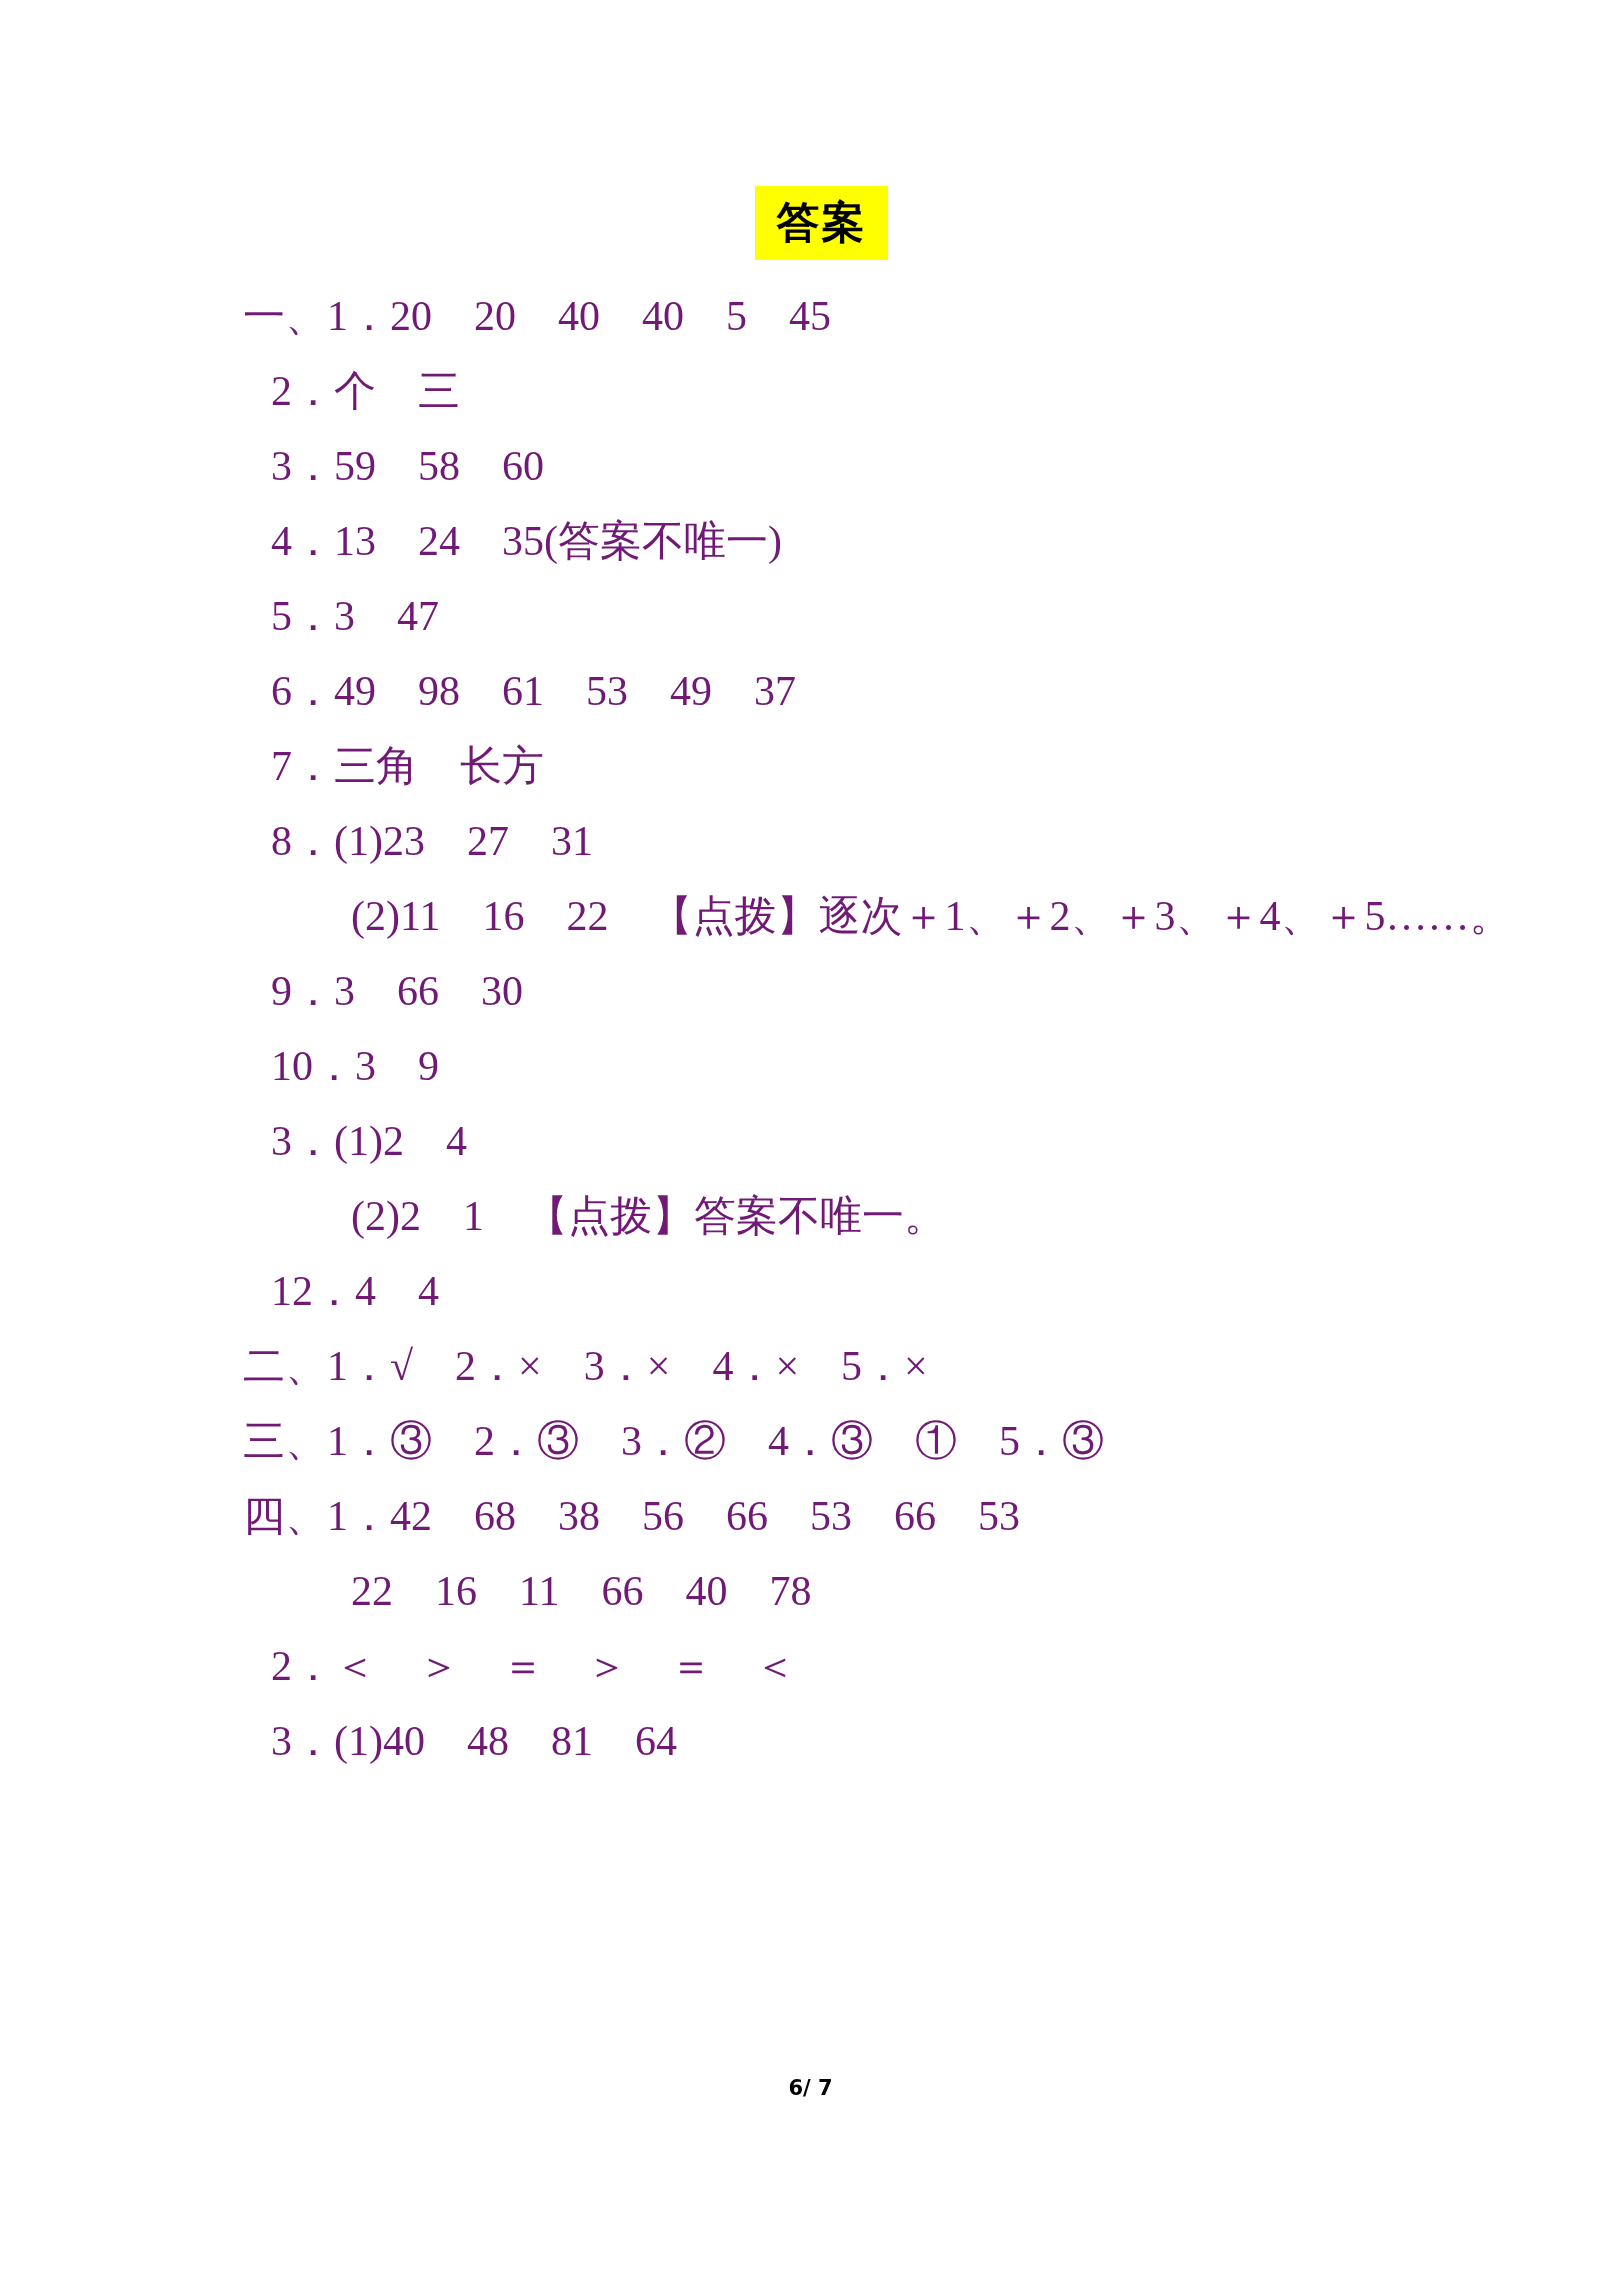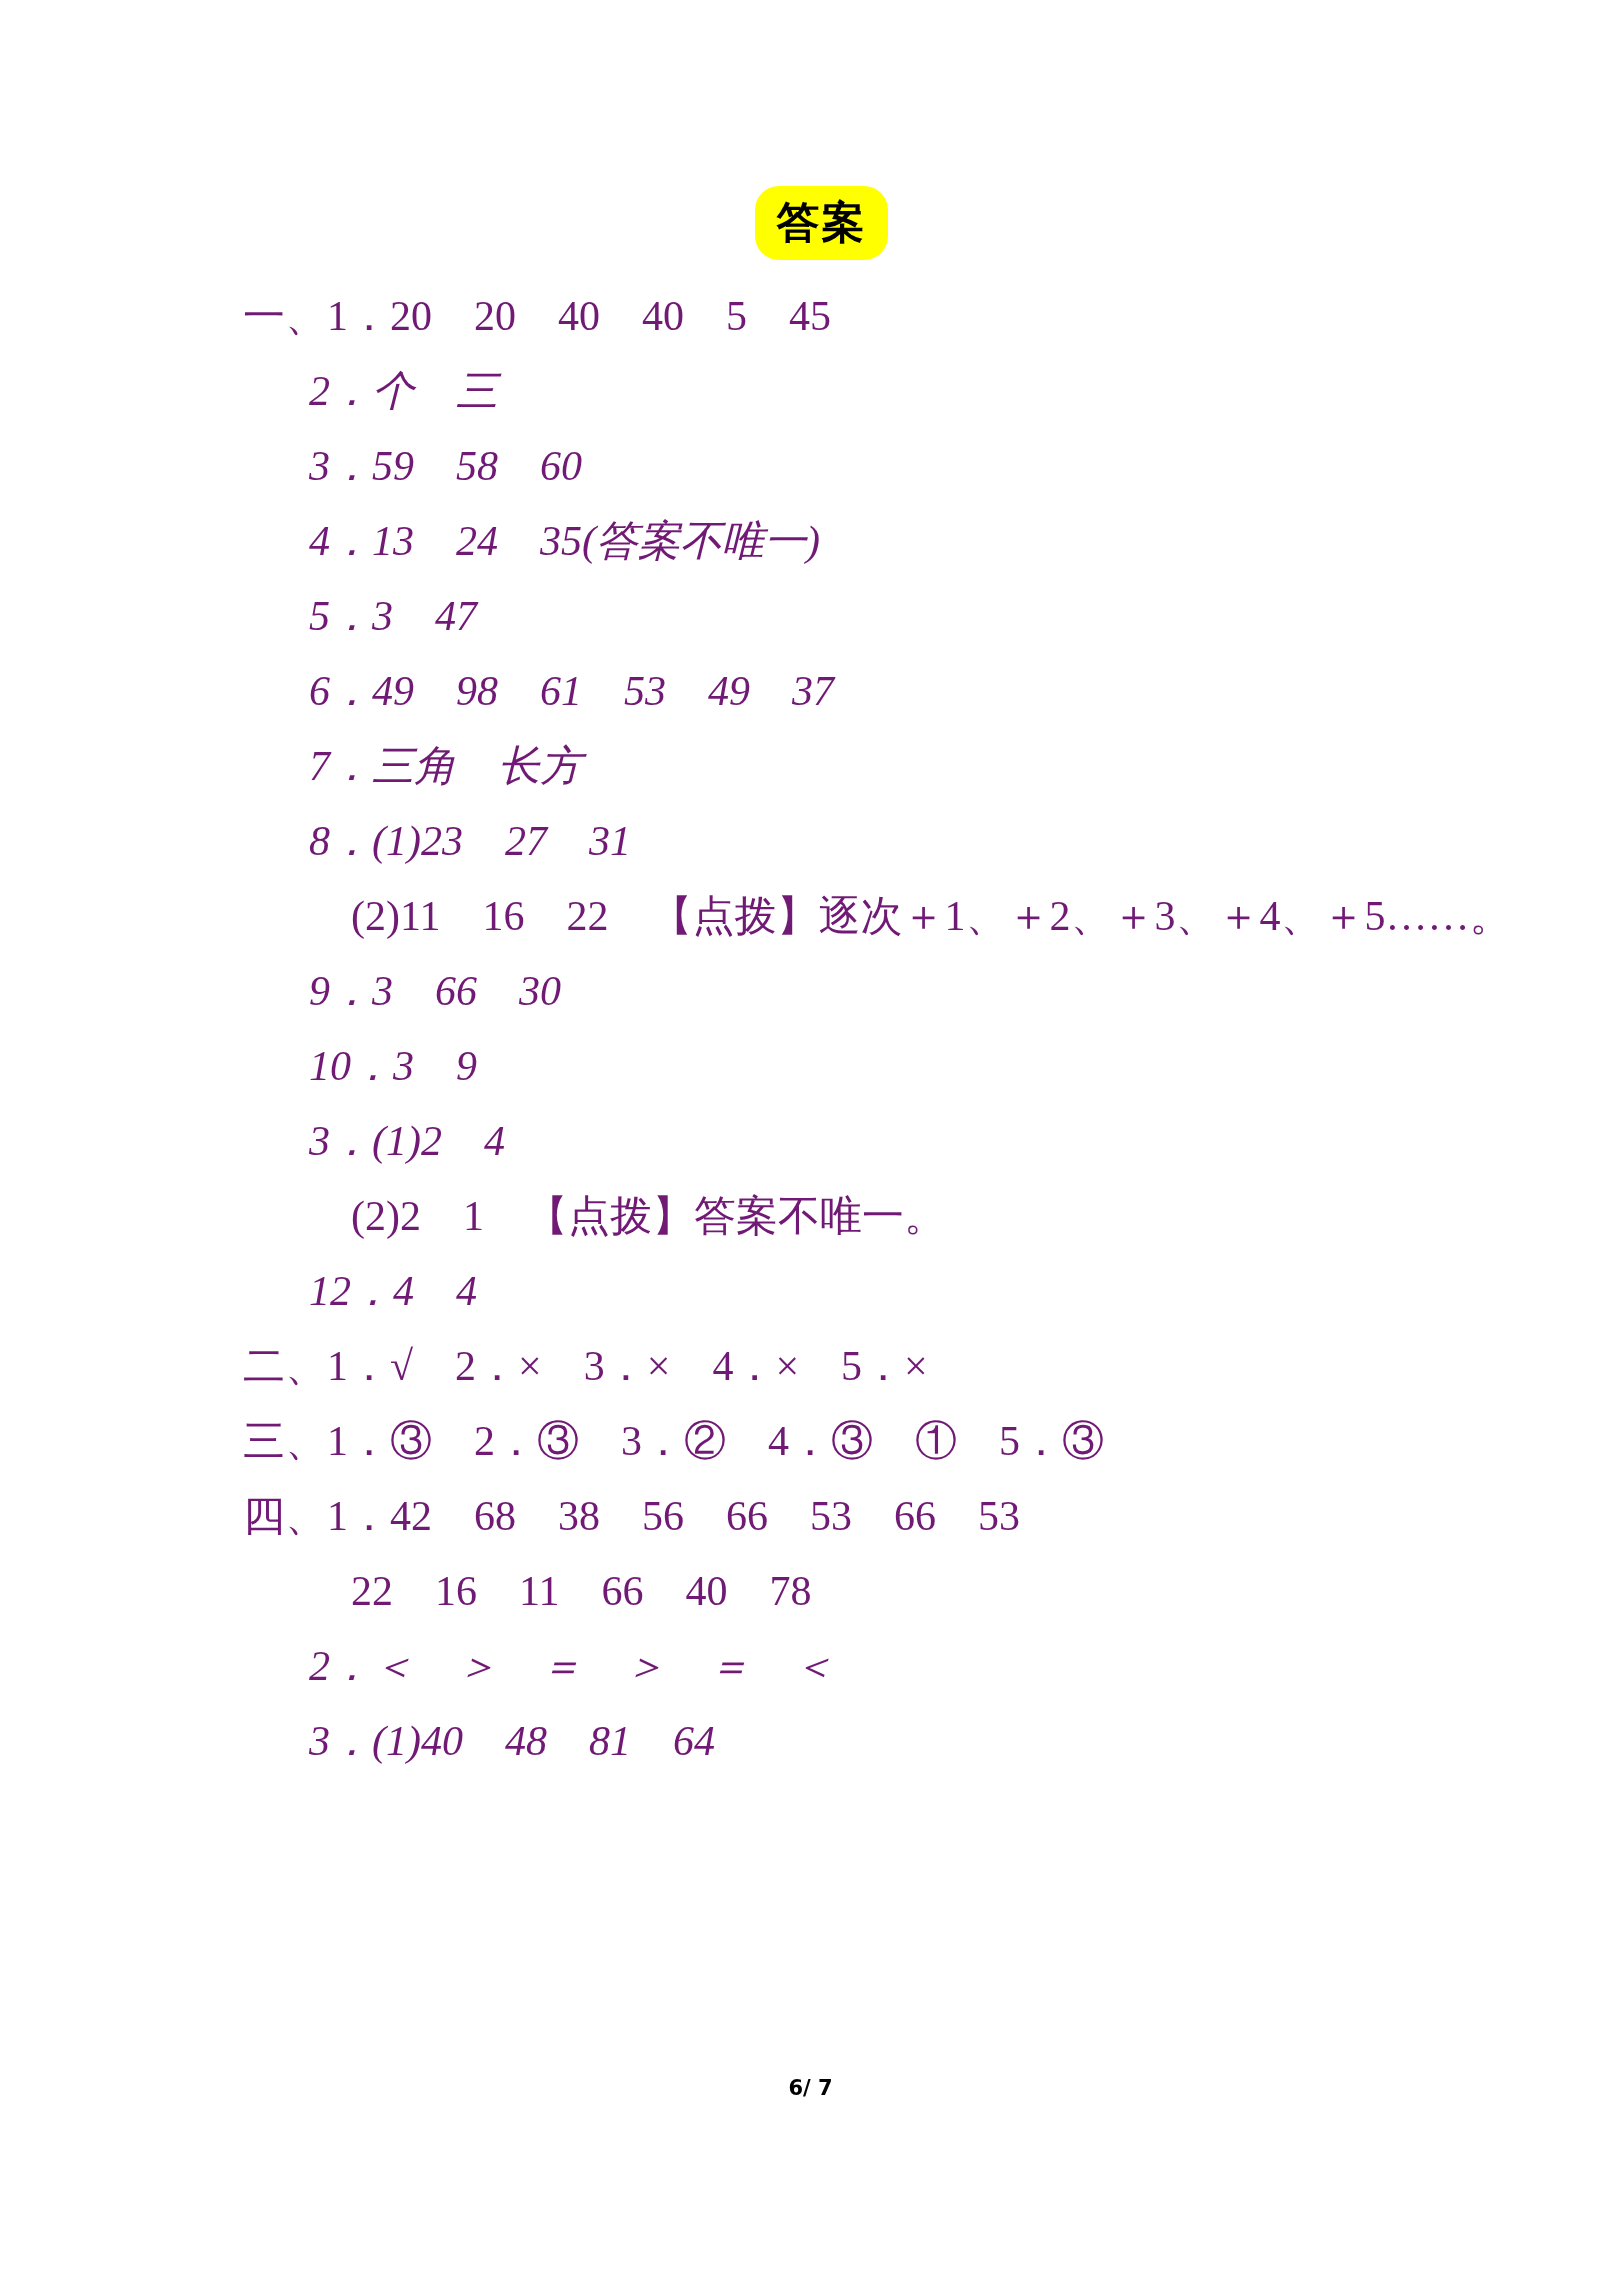--- a/index.html
+++ b/index.html
@@ -35,32 +35,31 @@
     display: inline-block;
     background: #ffff00;
     color: #000000;
     font-family: "DejaVu Sans", "Liberation Sans", sans-serif;
     font-weight: bold;
     font-size: 43px;
     line-height: 1.55;
     padding: 2.9px 21.6px 4.9px 21.6px;
     letter-spacing: 2px;
     white-space: nowrap;
-    border-radius: 24px;
   }
   
   .ans-line {
     font-size: 42px;
     line-height: 1.0;
     margin: 0 0 33px 0;
     white-space: pre;
     color: #701a75;
   }
   .ans-line.lvl0 { margin-left: 0px; }
-  .ans-line.lvl1 { margin-left: 66px; font-style: italic; }
+  .ans-line.lvl1 { margin-left: 28px; }
   .ans-line.lvl2 { margin-left: 108px; }
   .ans-line.lvl3 { margin-left: 120px; }
   
   .footer {
     position: absolute;
     left: 0;
     right: 0;
     top: 2076px;
     text-align: center;
   }

